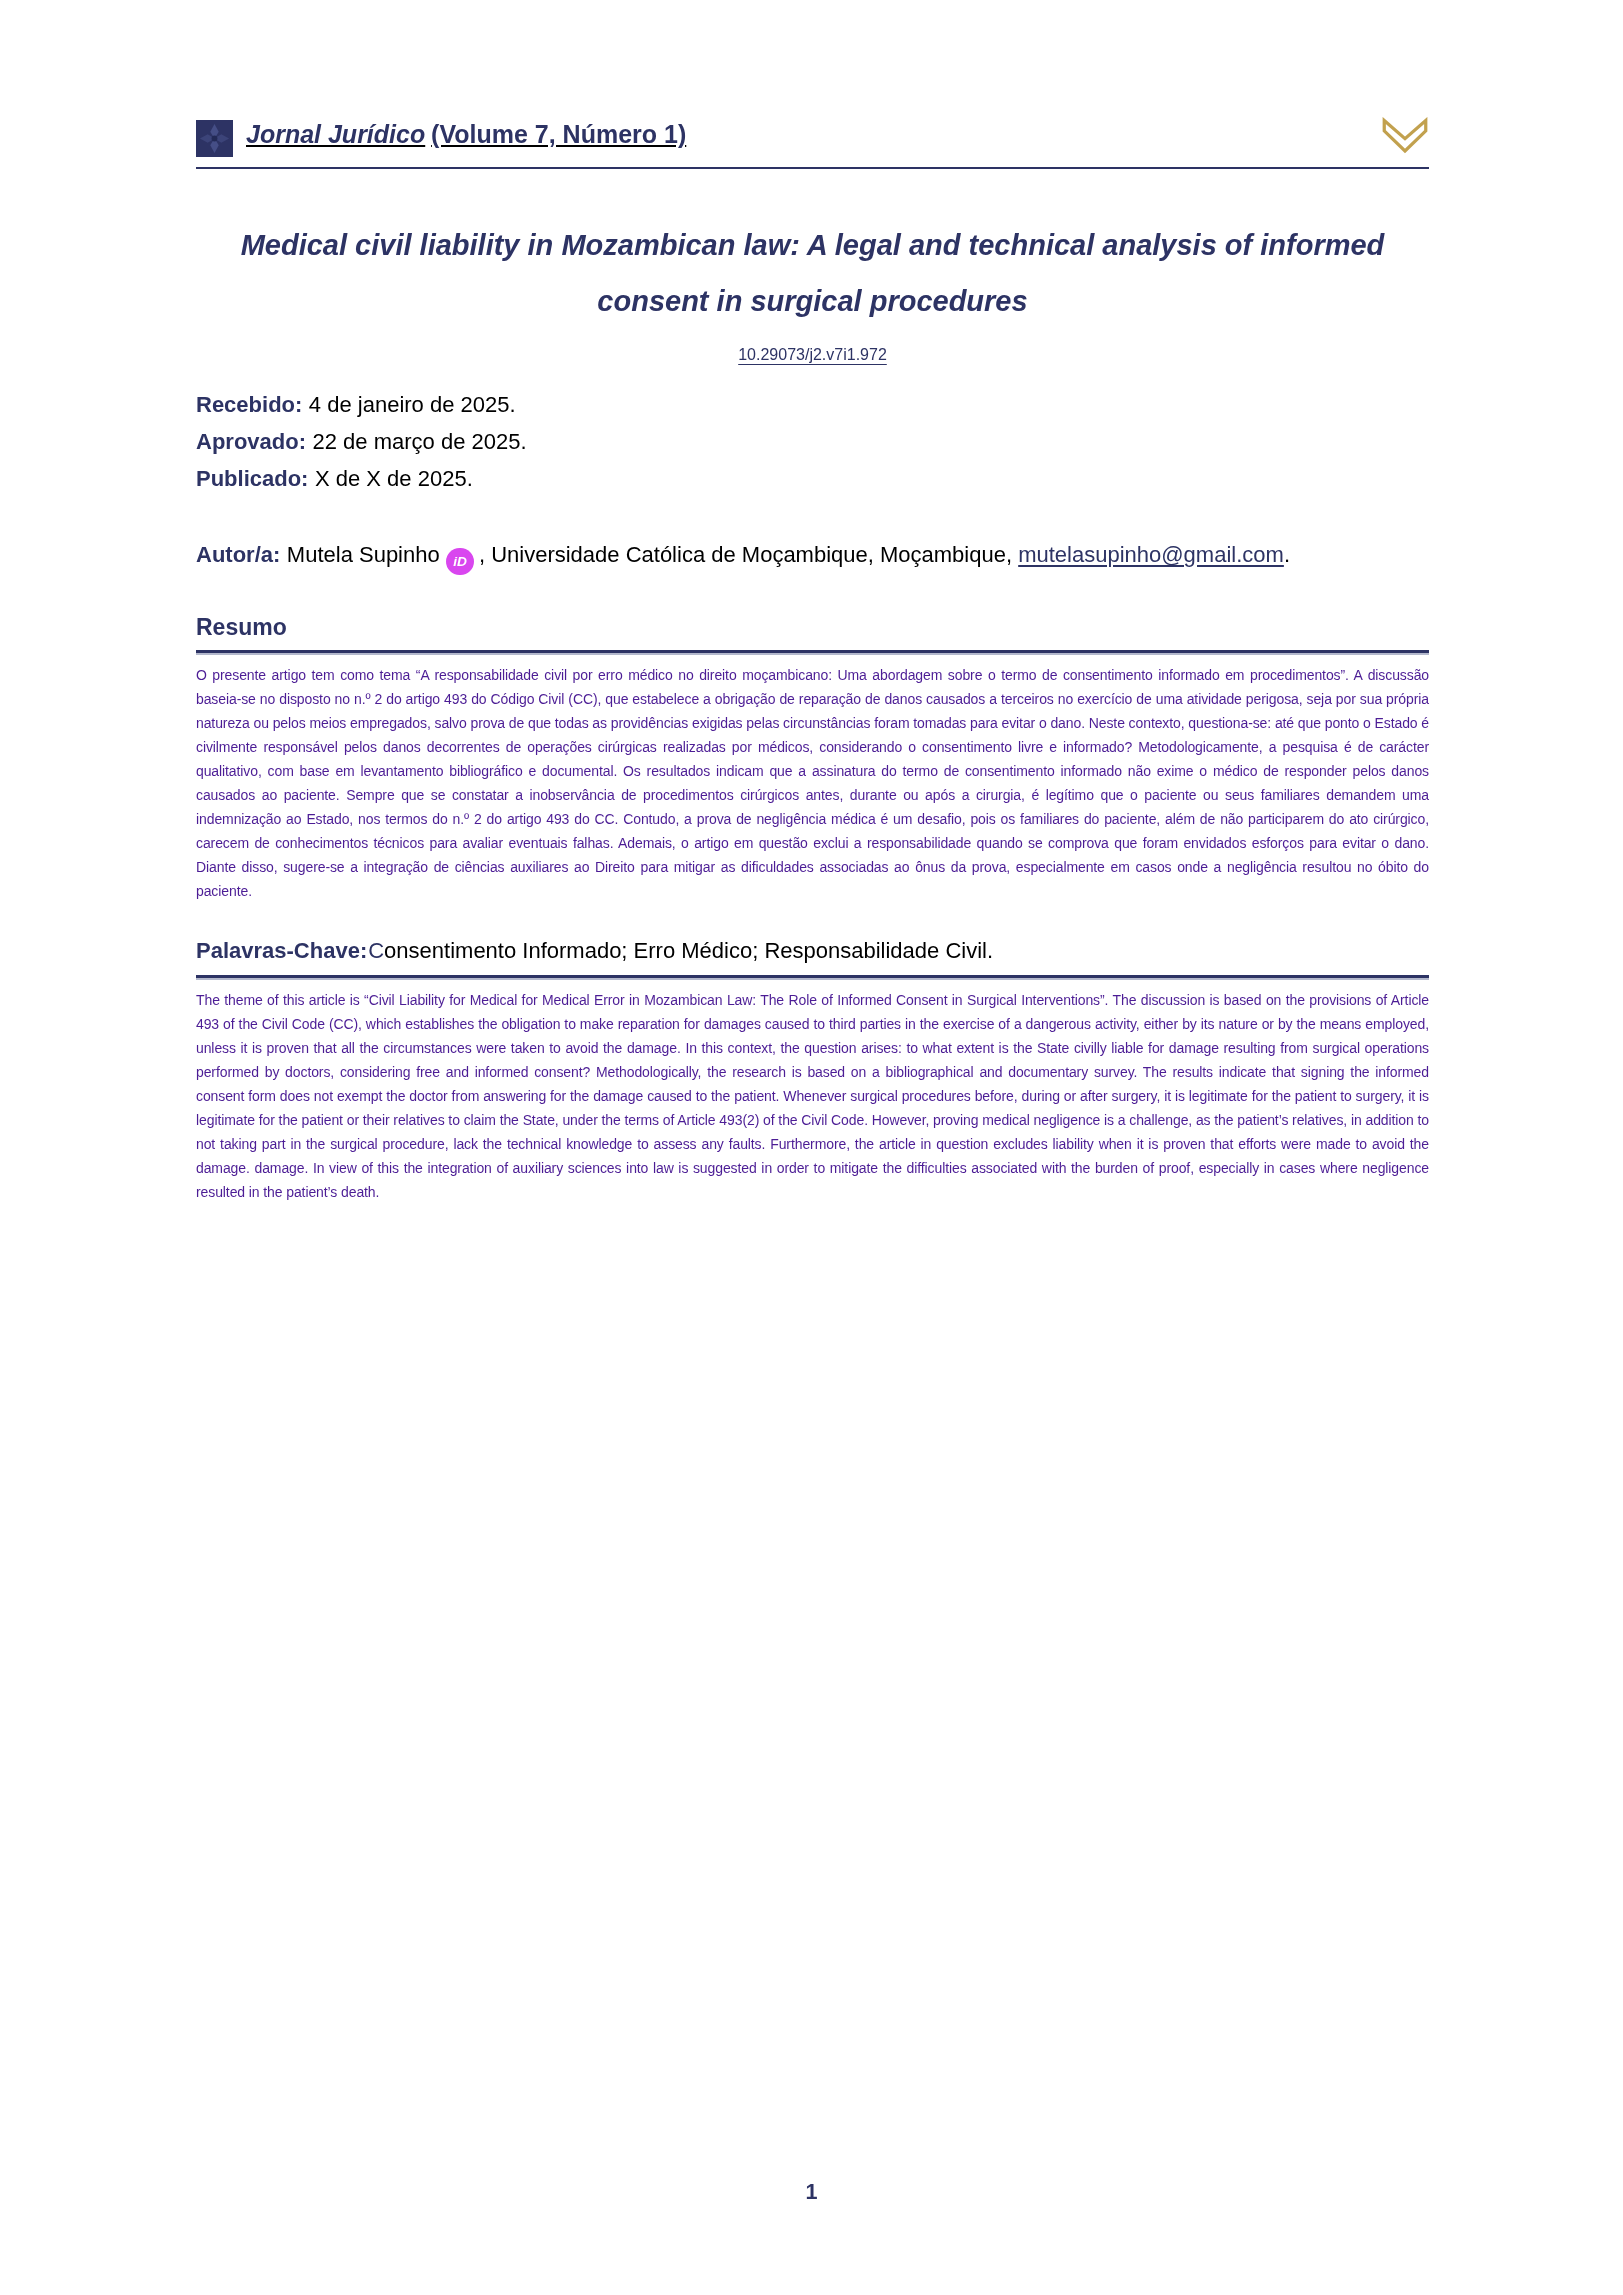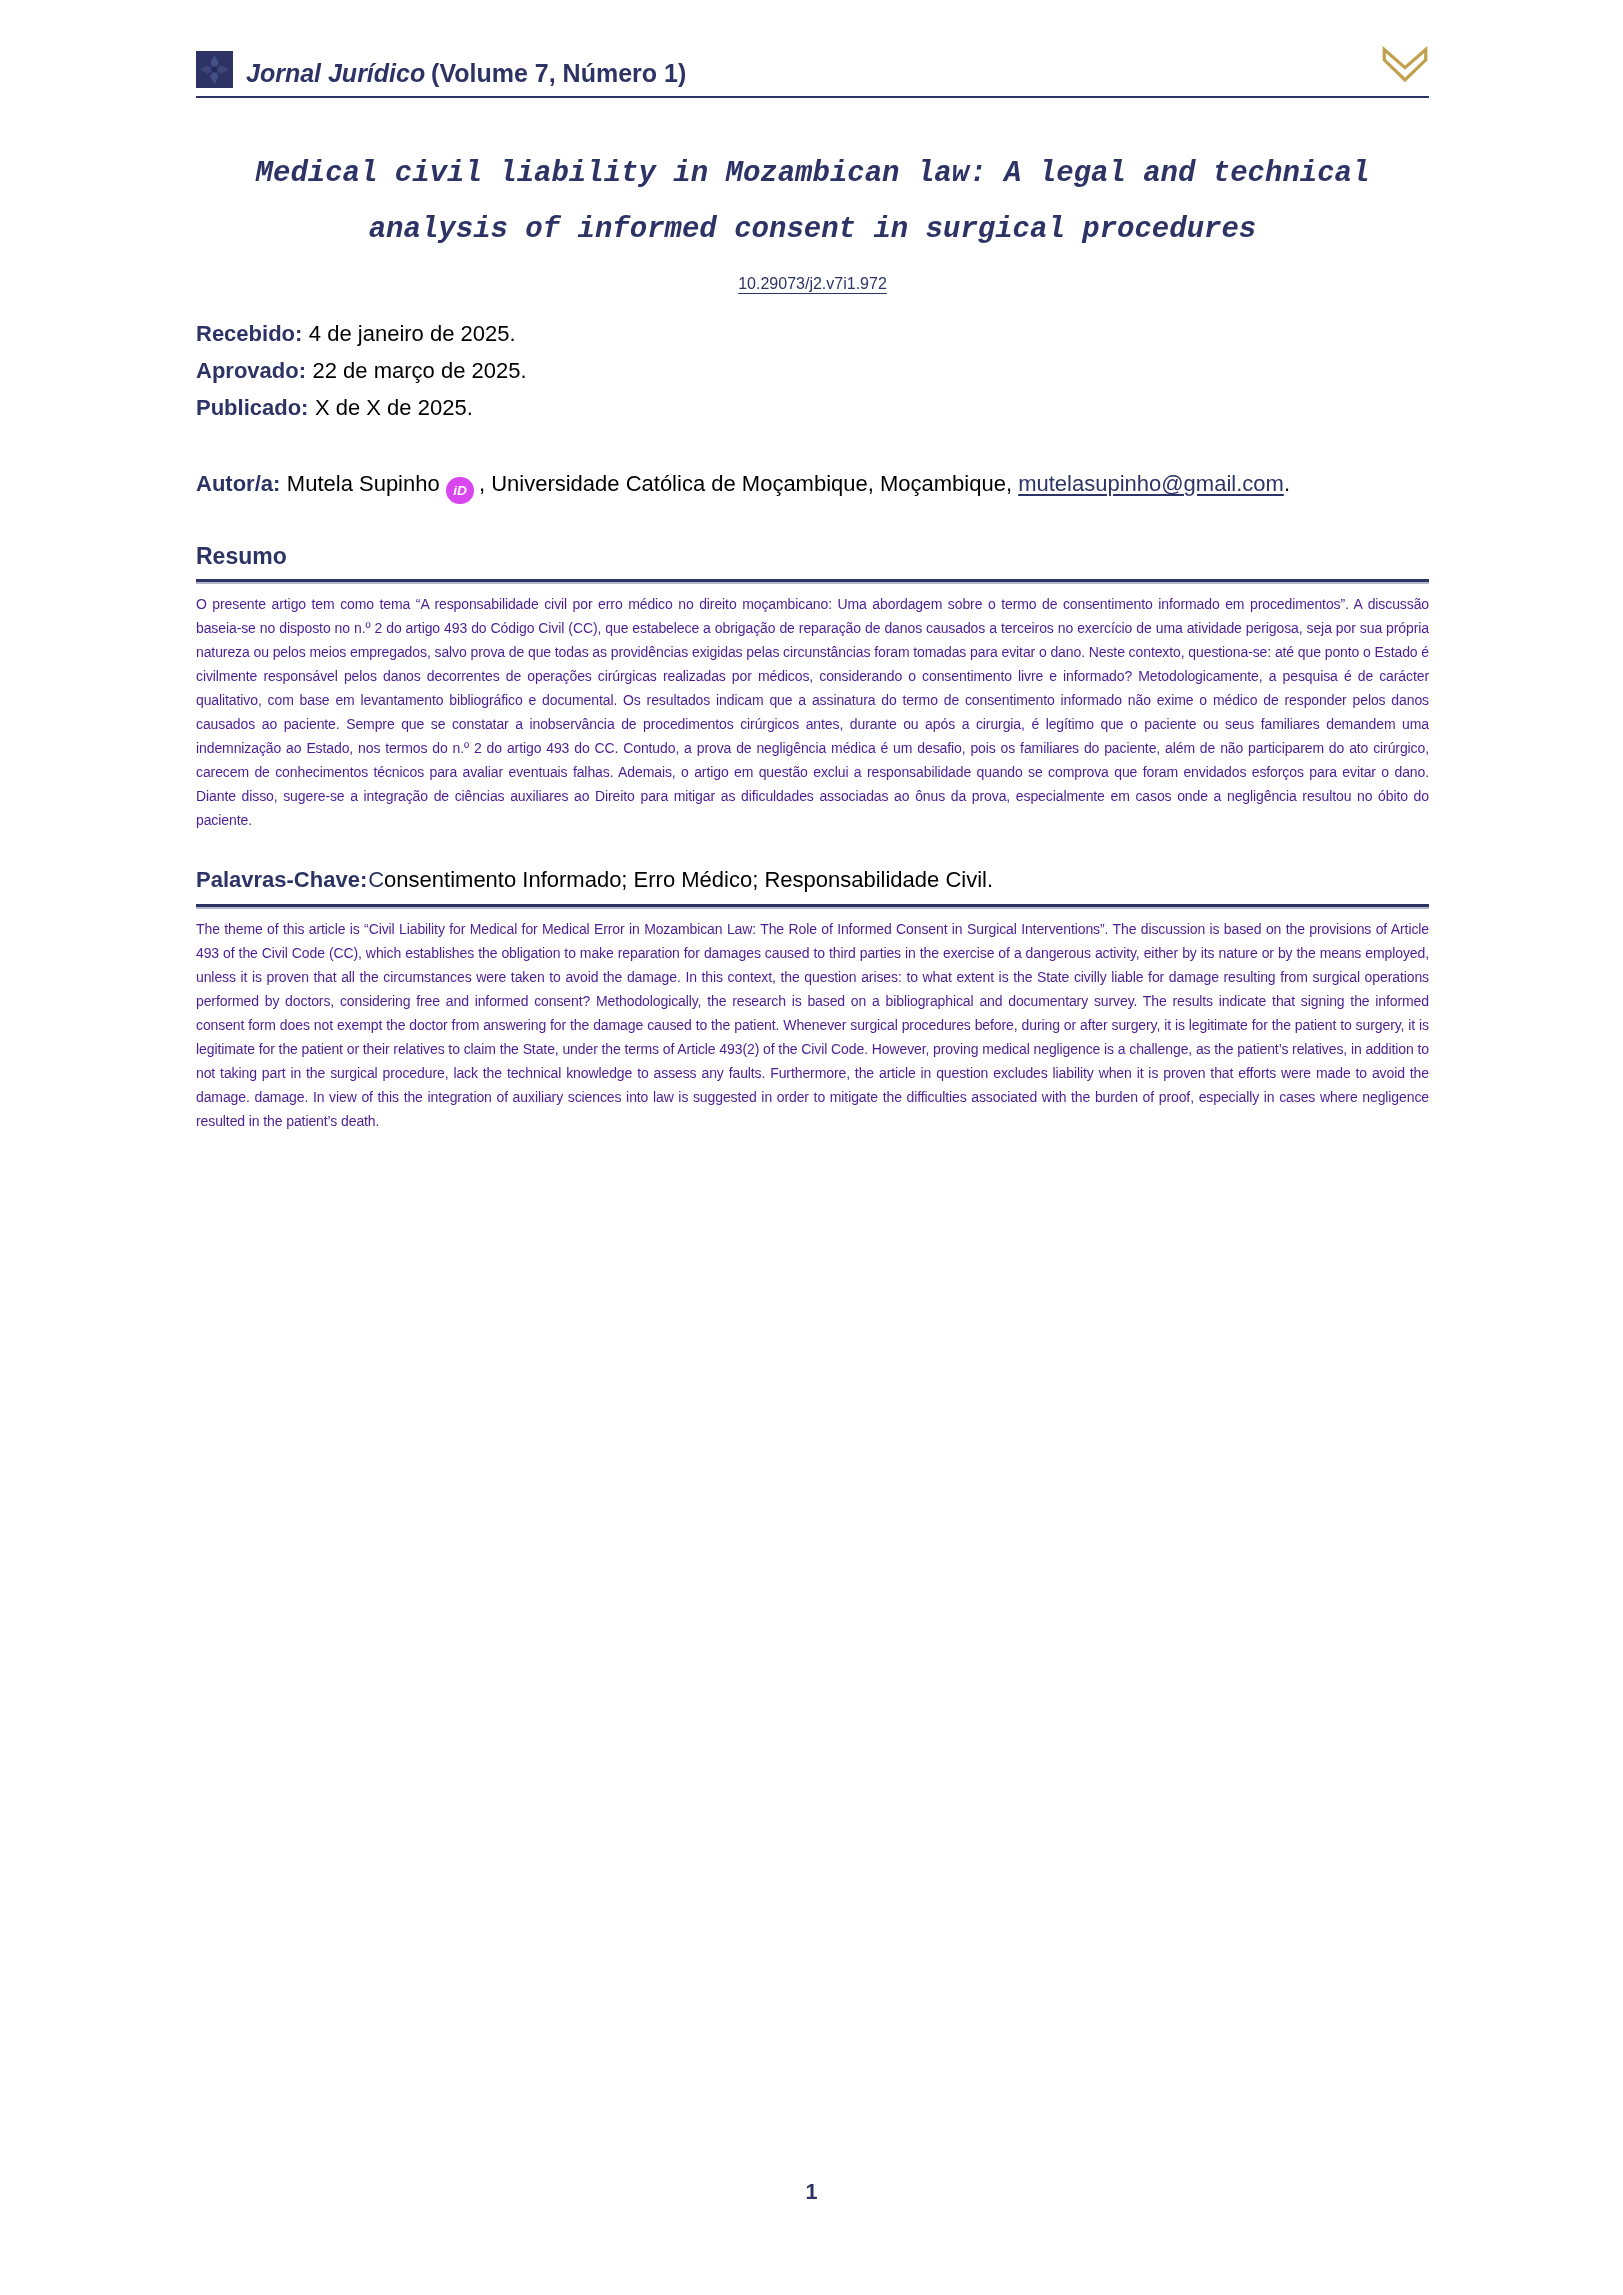--- a/index.html
+++ b/index.html
@@ -9,22 +9,22 @@
     background:#ffffff;
     margin:0 auto;
     overflow:hidden;
     font-family:"Liberation Sans",sans-serif;
     color:#000;
   }
   .content{padding:0 194px 0 196px;}
 
   
   .header-row{
-    display:flex;align-items:flex-end;
-    padding-top:49px;height:39px;
+    display:flex;align-items:flex-start;
+    padding-top:120px;height:39px;text-decoration:underline;
   }
   .logo-box{
     width:37px;height:37px;background:#2d3364;
     display:flex;align-items:center;justify-content:center;
     flex:0 0 auto;
   }
   .journal-line{
     margin-left:13px;
     font-size:25px;font-weight:bold;color:#2d3364;
     white-space:nowrap;
@@ -35,21 +35,21 @@
   .header-rule{
     height:2.6px;background:#2d3364;margin-top:7.9px;
   }
 
   
   .title-block{margin-top:48px;text-align:center;}
   .title-pt,.title-en{
     font-size:29px;font-weight:bold;font-style:italic;
     color:#2d3364;line-height:56px;margin:0;
   }
-  .title-en{margin-top:0;font-family:Liberation Mono, monospace;}
+  .title-en{margin-top:0;}
   .doi-line{margin-top:9.2px;text-align:center;line-height:31px;}
   .doi-link{
     font-size:16px;color:#2d3364;text-decoration:underline;
     text-underline-offset:3.9px;
   }
 
   
   .dates-block{margin-top:14.4px;font-size:22px;line-height:37px;}
   .meta-label{font-weight:bold;color:#2d3364;margin-right:6.5px;margin-top:31px;}
   .meta-value{color:#000;}

